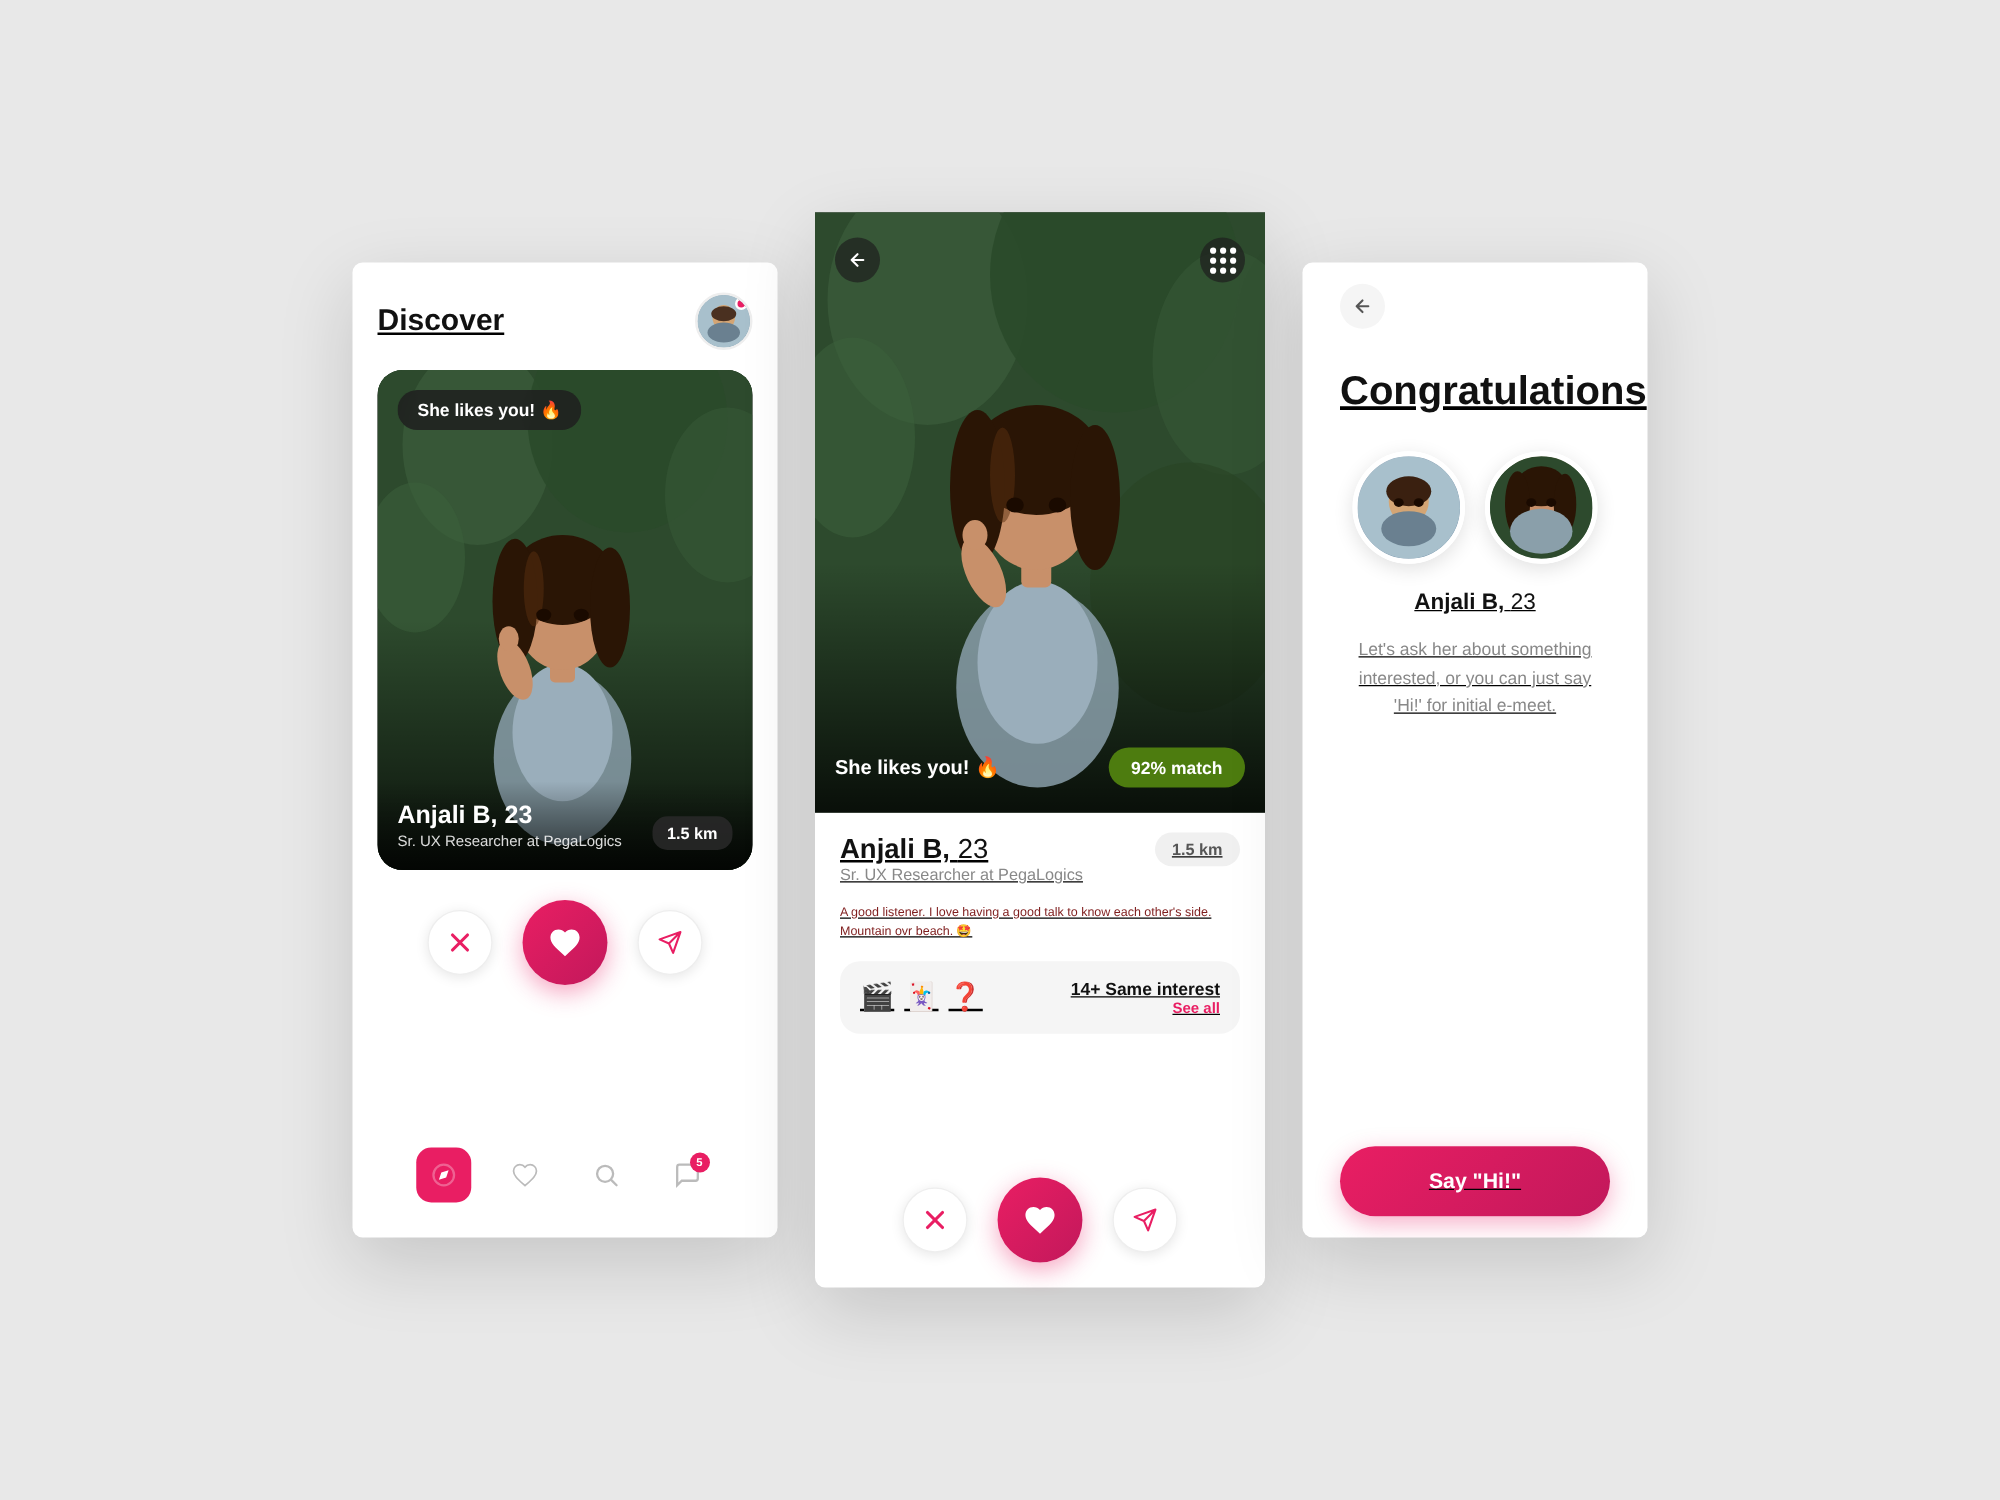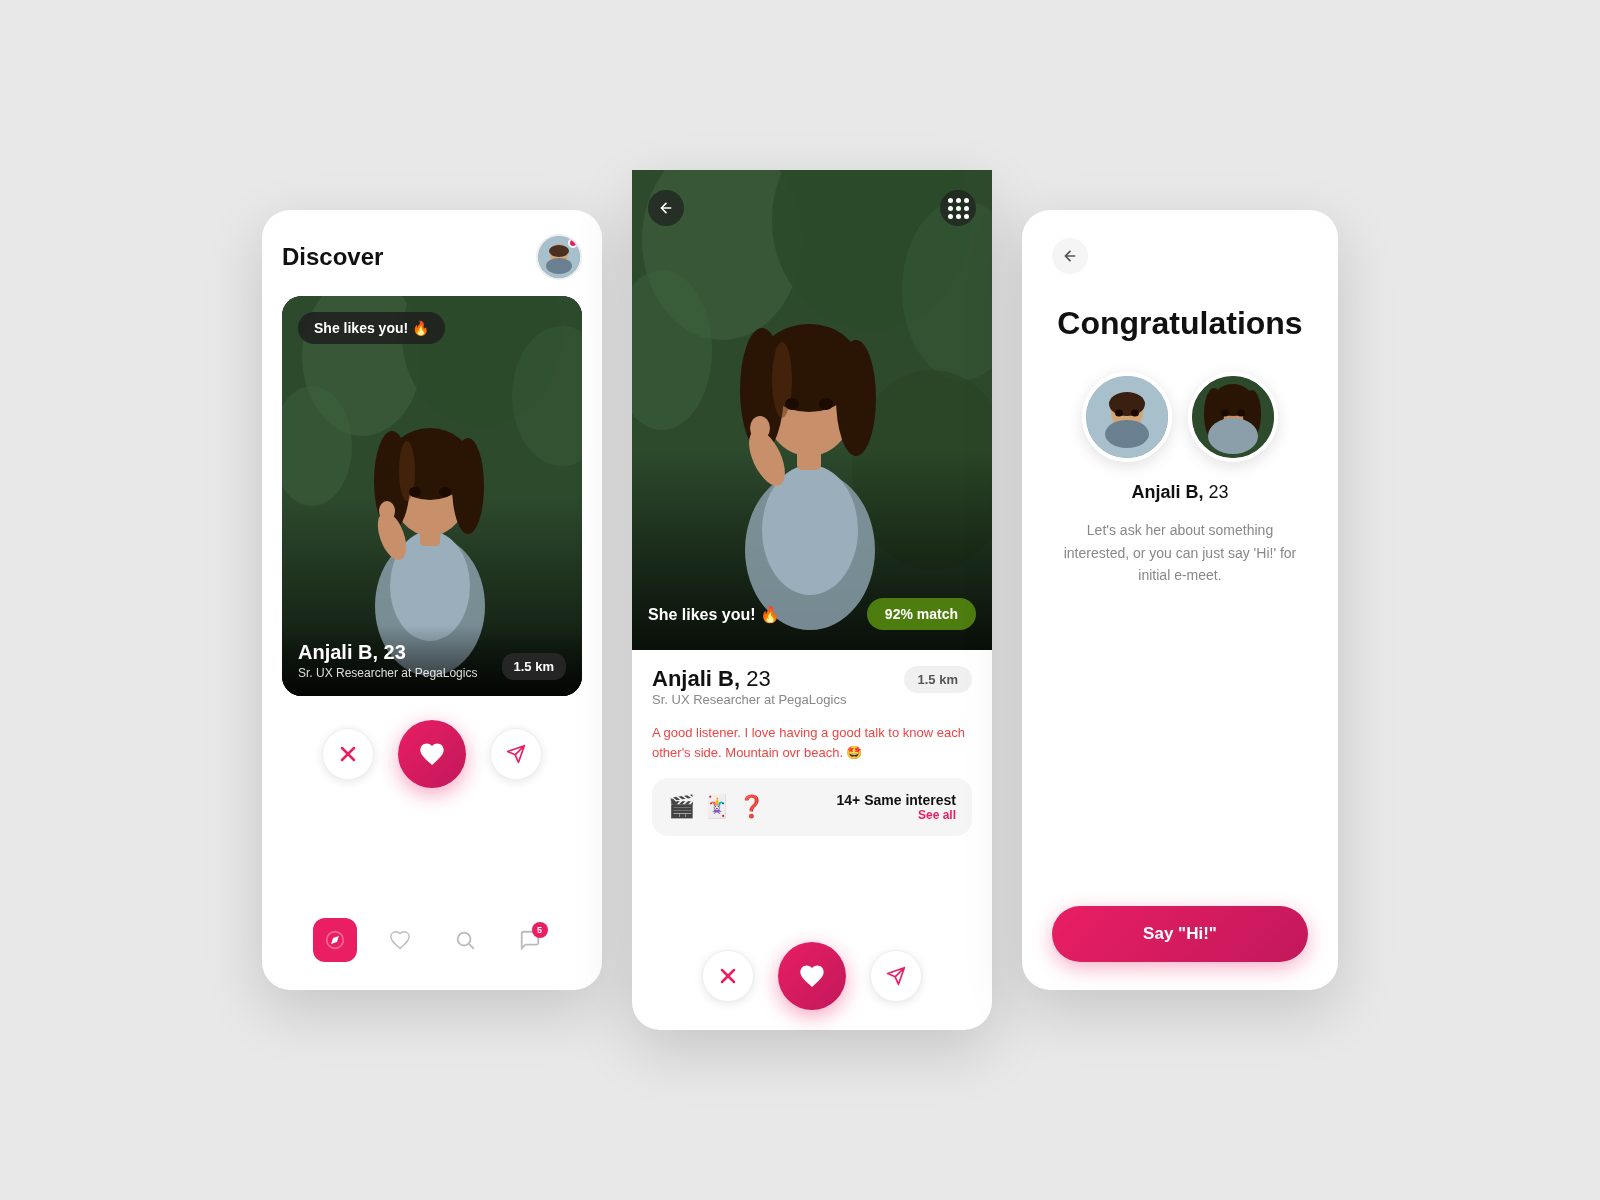--- a/index.html
+++ b/index.html
@@ -17,24 +17,25 @@
       display: flex;
       align-items: center;
       justify-content: center;
       gap: 30px;
       padding: 60px 40px;
     }
 
     
     .phone {
       background: #fff;
-      border-radius: 28px;
+      border-radius: 8px;
       box-shadow: 0 20px 60px rgba(0,0,0,0.15);
       overflow: hidden;
       position: relative;
+      text-decoration: underline;
     }
 
     .phone-1 {
       width: 340px;
       min-height: 780px;
       display: flex;
       flex-direction: column;
       padding: 24px 20px 16px;
     }
 
@@ -364,22 +365,22 @@
       font-weight: 600;
     }
 
     .profile-job {
       color: #888;
       font-size: 13px;
       margin-bottom: 12px;
     }
 
     .profile-bio {
-      color: #ef4444;
-      font-size: 13px;
+      color: #7f1d1d;
+      font-size: 10px;
       line-height: 1.5;
       margin-bottom: 16px;
     }
 
     .interests-card {
       background: #f5f5f5;
       border-radius: 16px;
       padding: 14px 16px;
       display: flex;
       justify-content: space-between;
@@ -412,25 +413,25 @@
     .phone-2-actions {
       display: flex;
       justify-content: center;
       align-items: center;
       gap: 24px;
       padding: 10px 20px 0;
     }
 
     
     .phone-3 {
-      width: 316px;
+      width: 276px;
       min-height: 780px;
       display: flex;
       flex-direction: column;
-      padding: 28px 30px;
+      padding: 17px 30px;
     }
 
     .phone-3 .back-btn-3 {
       width: 36px;
       height: 36px;
       background: #f5f5f5;
       border-radius: 50%;
       display: flex;
       align-items: center;
       justify-content: center;

